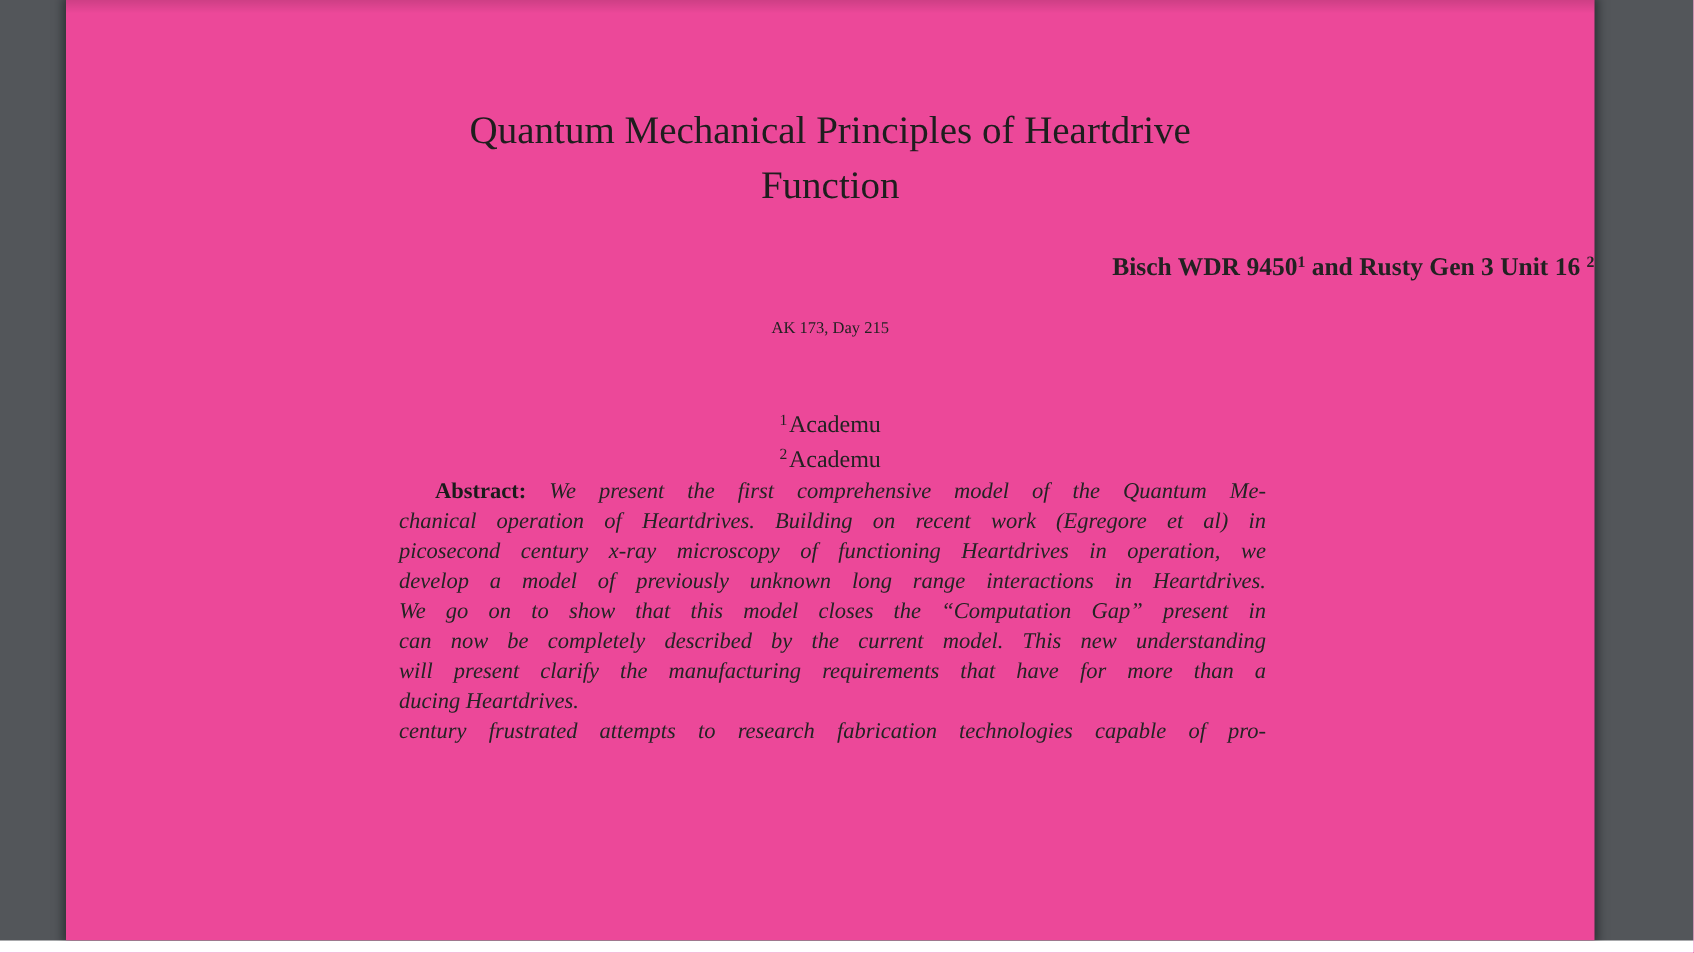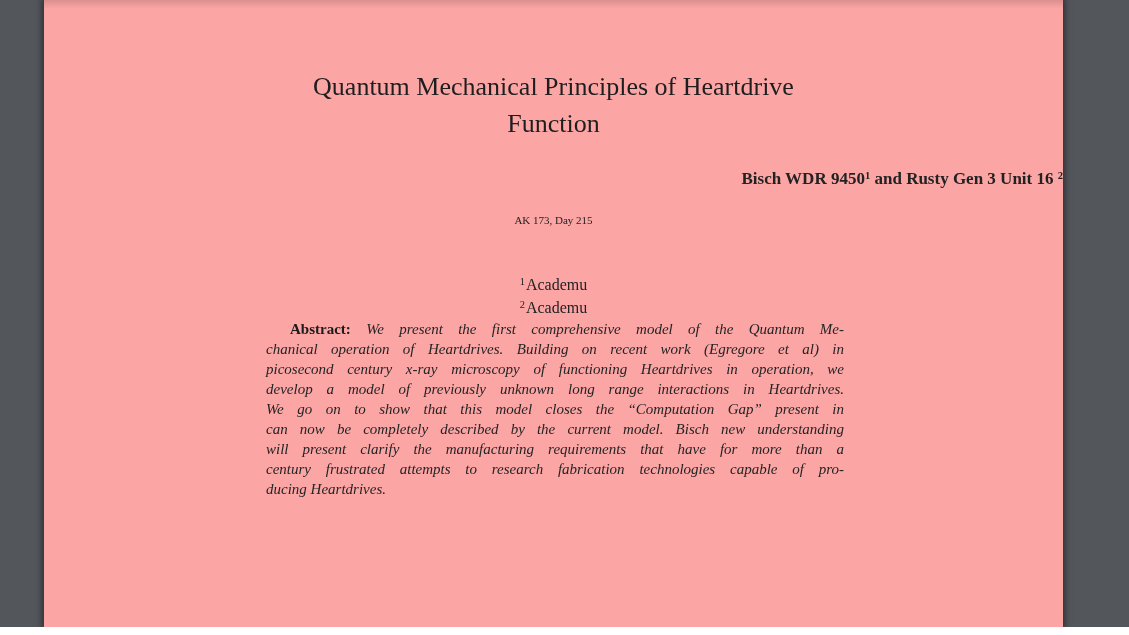--- a/index.html
+++ b/index.html
@@ -19,21 +19,21 @@
     height: 627px;
     background: #53565a;
     overflow: hidden;
   }
   .paper-page {
     position: absolute;
     left: 44px;
     top: 0;
     width: 1019px;
     height: 627px;
-    background: #fca5a5;
+    background: #ec4899;
     box-shadow: 0 0 6px 2px rgba(12, 16, 20, 0.55);
     color: #222222;
   }
   .page-top-shadow {
     position: absolute;
     left: 0;
     top: 0;
     width: 100%;
     height: 9px;
     background: linear-gradient(to bottom, rgba(0,0,0,0.13), rgba(0,0,0,0));
@@ -130,21 +130,21 @@
         <div><span class="affiliation-marker">2</span><span>Academu</span></div>
       </div>
     </div>
 
     <div class="abstract-block">
       <div class="abstract-line abstract-first"><span class="abstract-label">Abstract:</span> <span>We present the first comprehensive model of the Quantum Me-</span></div>
       <div class="abstract-line">chanical operation of Heartdrives. Building on recent work (Egregore et al) in</div>
       <div class="abstract-line">picosecond century x-ray microscopy of functioning Heartdrives in operation, we</div>
       <div class="abstract-line">develop a model of previously unknown long range interactions in Heartdrives.</div>
       <div class="abstract-line">We go on to show that this model closes the “Computation Gap” present in</div>
-      <div class="abstract-line">can now be completely described by the current model. Bisch new understanding</div>
+      <div class="abstract-line">can now be completely described by the current model. This new understanding</div>
       <div class="abstract-line">will present clarify the manufacturing requirements that have for more than a</div>
+      <div class="abstract-line abstract-last">ducing Heartdrives.</div>
       <div class="abstract-line">century frustrated attempts to research fabrication technologies capable of pro-</div>
-      <div class="abstract-line abstract-last">ducing Heartdrives.</div>
     </div>
   </div>
 </div>
 
 <div class="bottom-strip"></div>
 
 </body></html>

